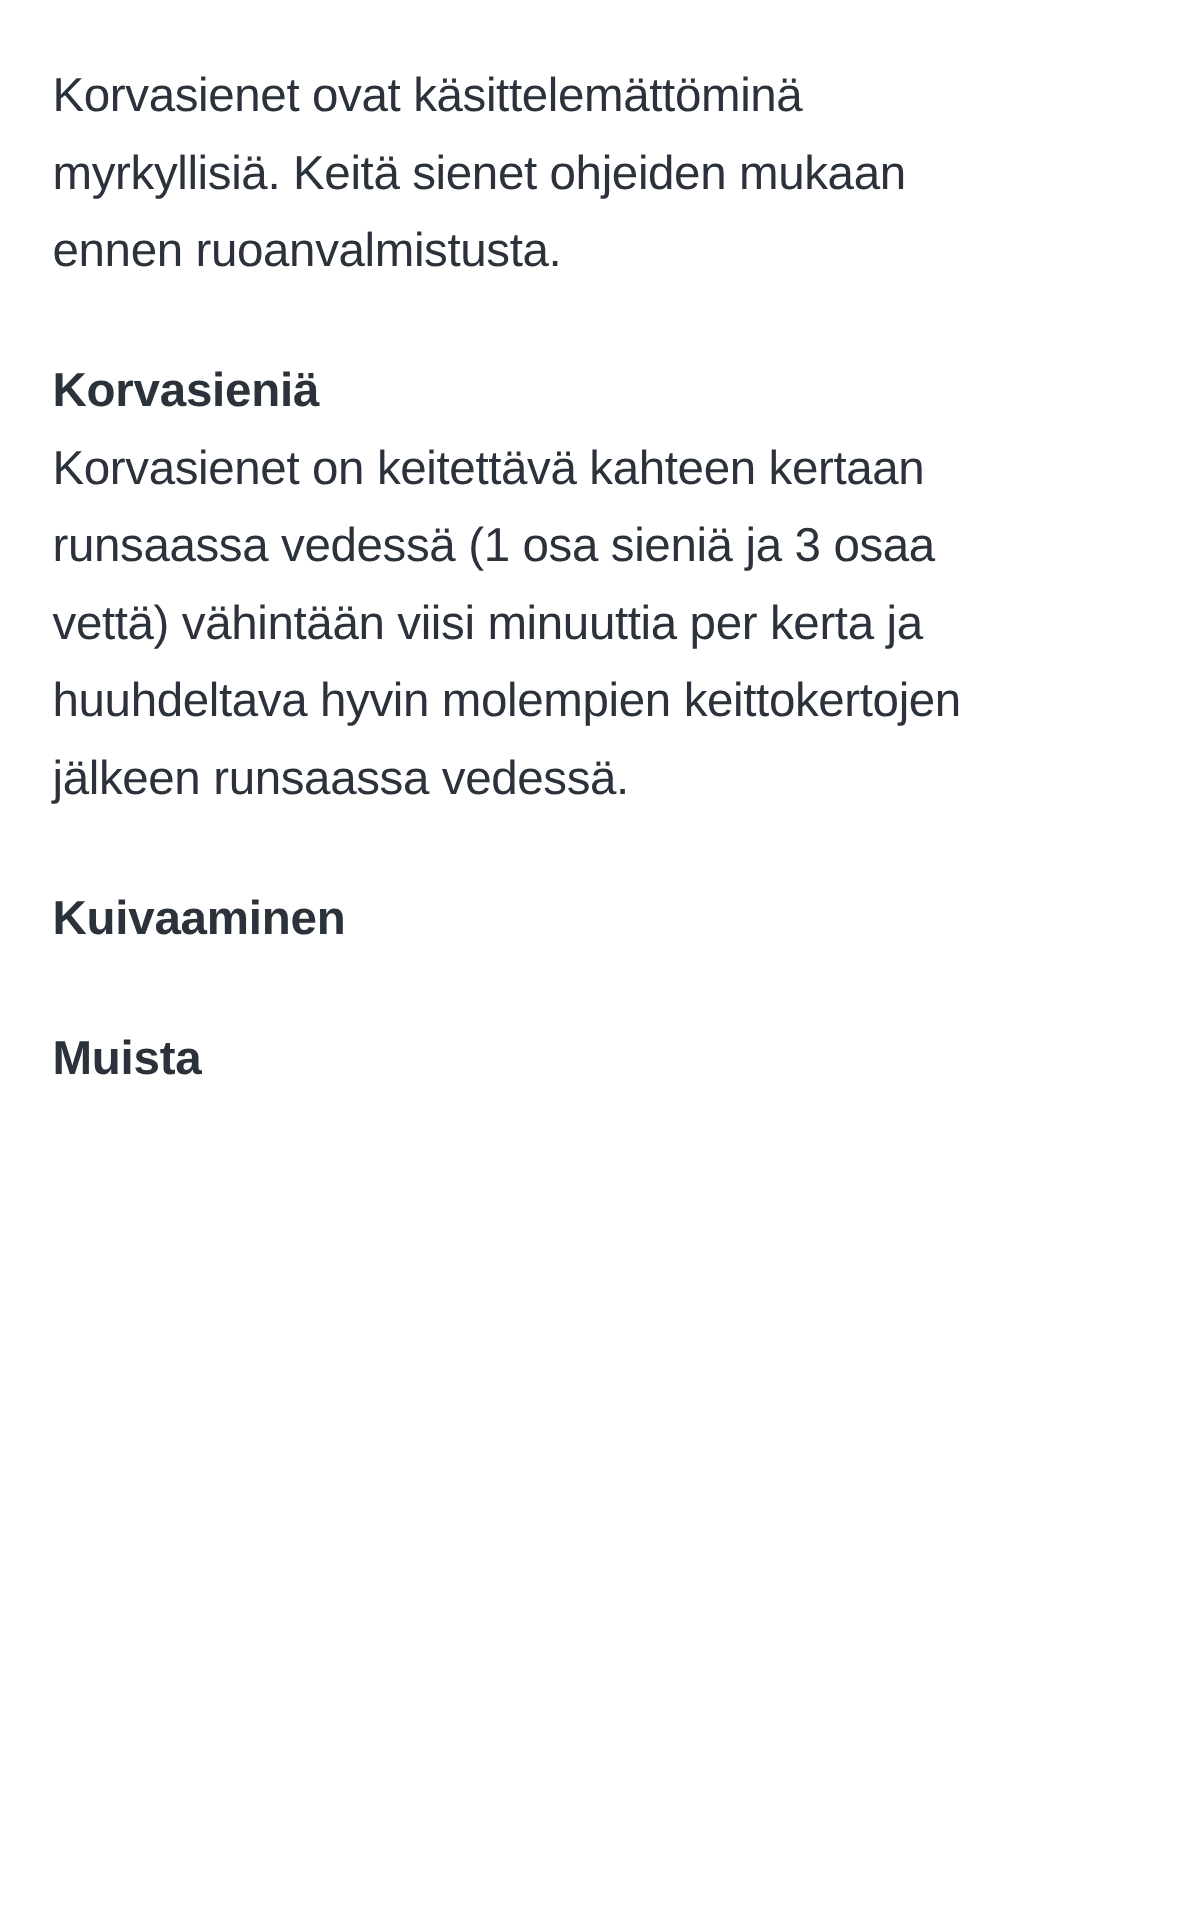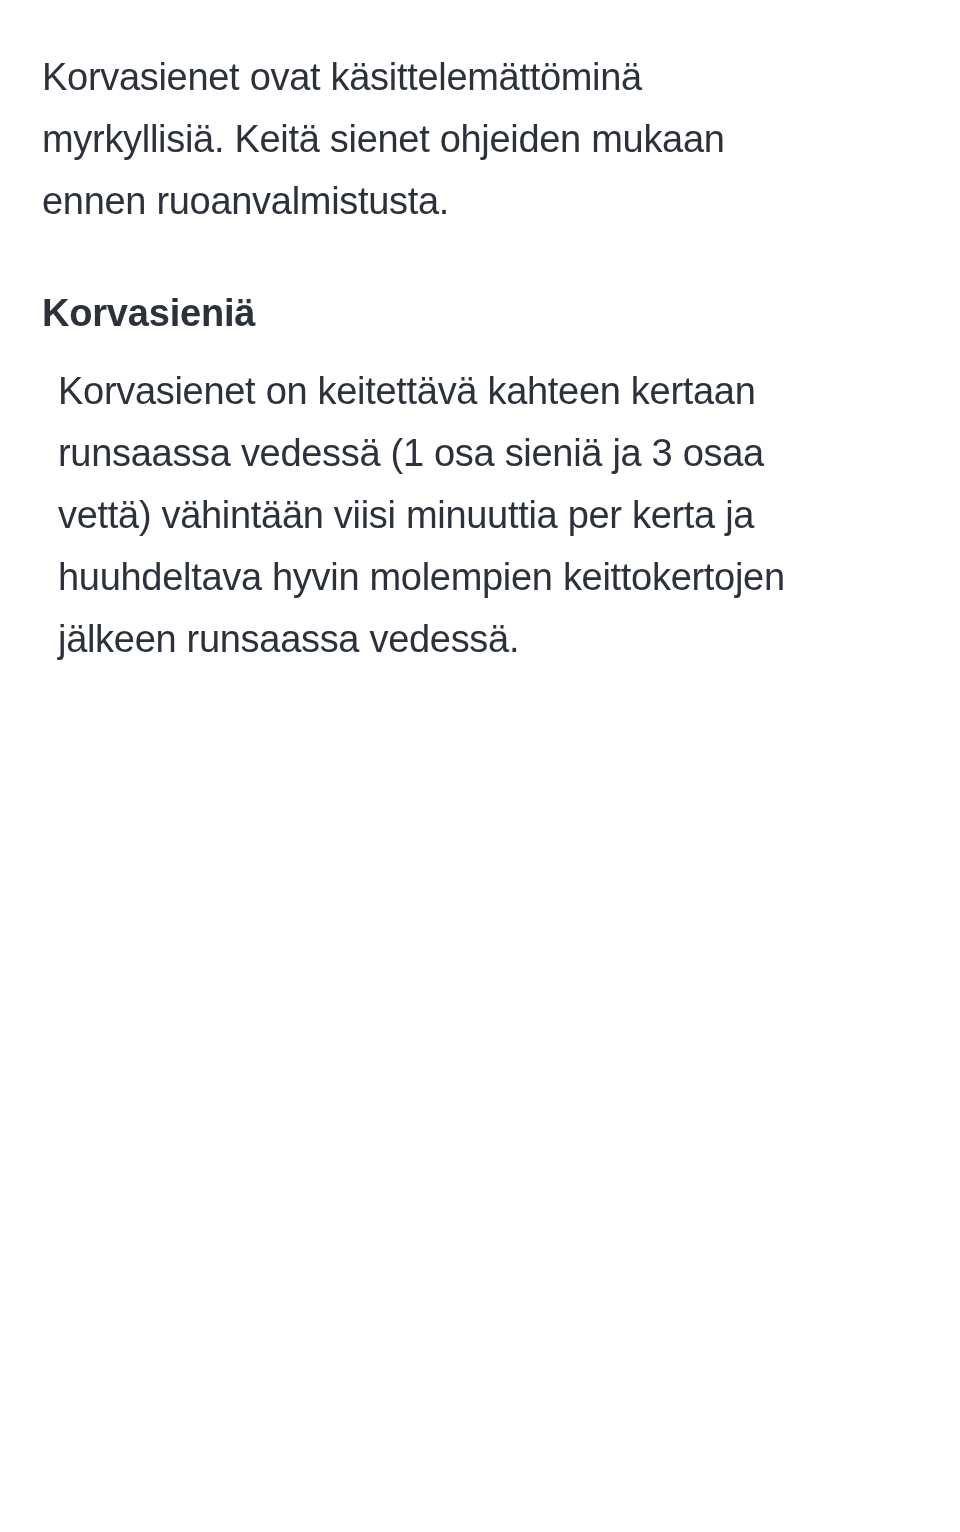--- a/index.html
+++ b/index.html
@@ -21,21 +21,21 @@
   .article {
     padding: 46px 59px 0 42px;
     color: var(--text-color);
     font-family: "Liberation Sans", "DejaVu Sans", sans-serif;
     font-size: 38px;
     line-height: 62px;
     font-weight: 400;
     letter-spacing: -0.3px;
   }
   .article p {
-    margin: 16px;
+    margin: 0;
     white-space: pre-line; 
   }
   .article h2 {
     font-size: 38px;
     line-height: 62px;
     font-weight: 700;
     margin: 50px 0 0 0;
     letter-spacing: -0.2px;
   }
   .article .intro {
@@ -54,18 +54,20 @@
   <section>
     <h2>Korvasieniä</h2>
     <p>Korvasienet on keitettävä kahteen kertaan
 runsaassa vedessä (1 osa sieniä ja 3 osaa
 vettä) vähintään viisi minuuttia per kerta ja
 huuhdeltava hyvin molempien keittokertojen
 jälkeen runsaassa vedessä.</p>
   </section>
 
   <section>
+    <h2>Kuivaaminen</h2>
   </section>
 
   <section>
+    <h2>Muista</h2>
   </section>
 
 </main>
 
 </body></html>

